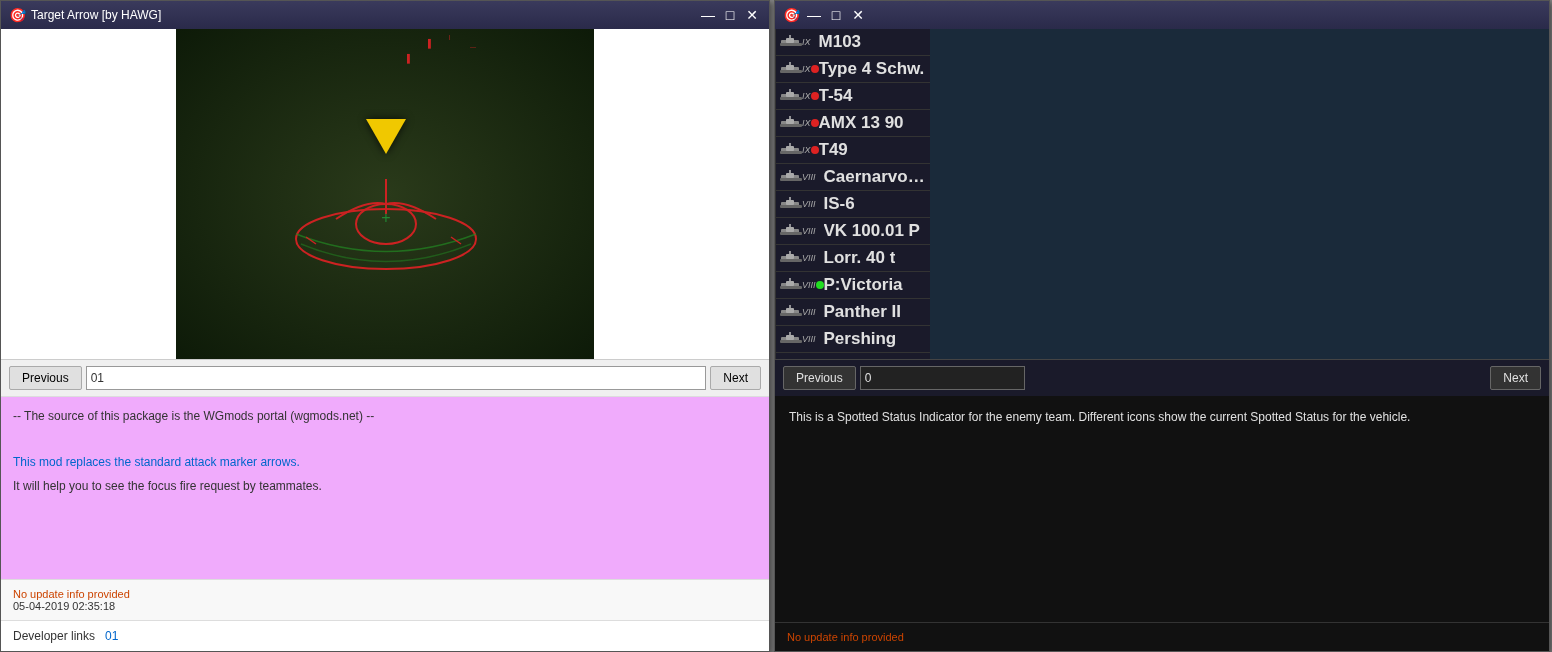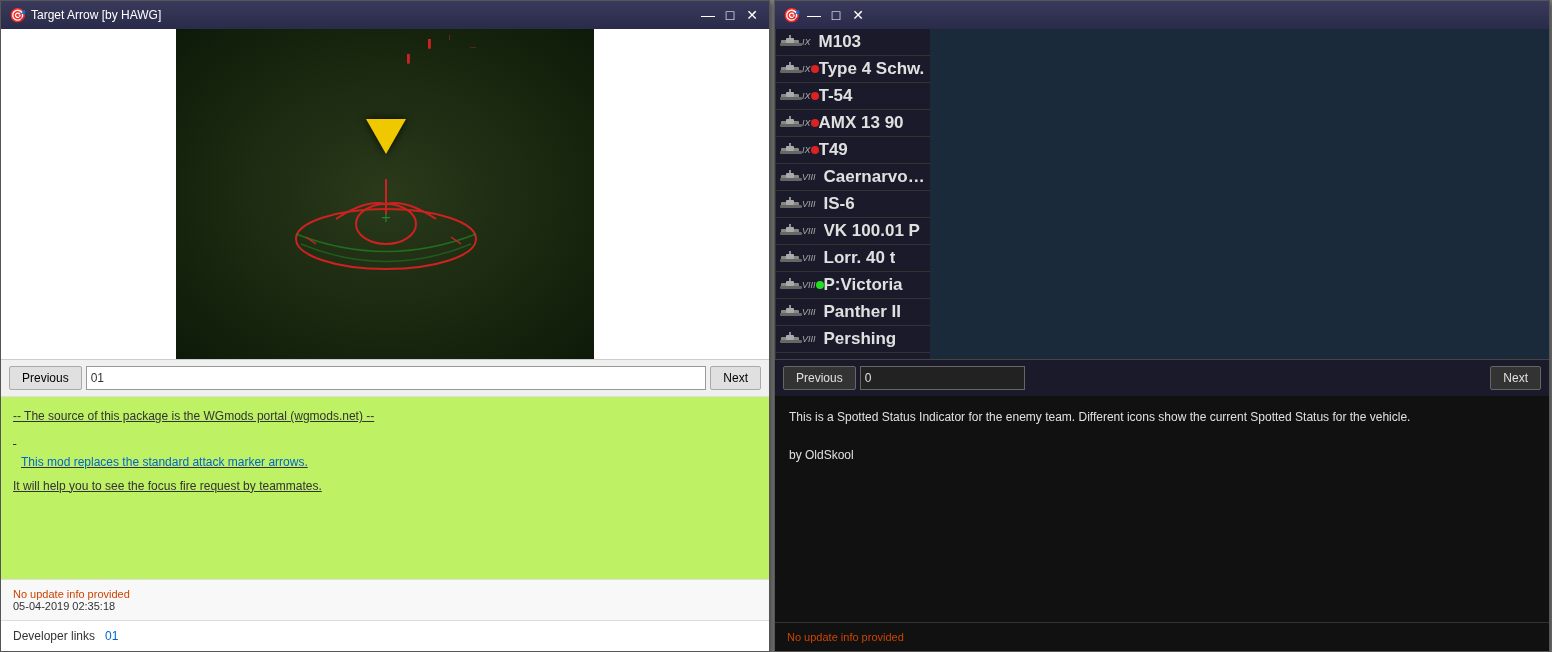--- a/index.html
+++ b/index.html
@@ -163,27 +163,26 @@
       background: white;
       padding: 2px 4px;
       font-size: 12px;
       color: #333;
     }
 
     
     .description-area {
       flex: 1;
       padding: 10px 12px;
-      background: #bef264;
+      background: #f0abfc;
       border-top: 1px solid #ddd;
       overflow-y: auto;
       font-size: 12px;
       color: #333;
       line-height: 1.6;
-      text-decoration: underline;
     }
 
     .description-area p {
       margin-bottom: 4px;
     }
 
     
     .update-bar {
       padding: 8px 12px;
       background: #f8f8f8;
@@ -422,21 +421,21 @@
   <div class="nav-bar">
     <button class="nav-btn">Previous</button>
     <input class="nav-input" type="text" value="01" style="">
     <button class="nav-btn">Next</button>
   </div>
 
   <div class="description-area">
     <p>-- The source of this package is the WGmods portal (wgmods.net) --</p>
     <p>&nbsp;</p>
     <p>
-      <span style="color:#0066cc;margin-left:8px;">This mod replaces the standard attack marker arrows.</span>
+      <span style="color:#0066cc;">This mod replaces the standard attack marker arrows.</span>
     </p>
     <p>It will help you to see the focus fire request by teammates.</p>
   </div>
 
   <div class="update-bar">
     <div class="update-text">No update info provided</div>
     <div class="date-text">05-04-2019 02:35:18</div>
   </div>
 
   <div class="dev-links">
@@ -613,19 +612,18 @@
   <div class="right-nav-bar">
     <button class="right-nav-btn">Previous</button>
     <input class="right-nav-input" type="text" value="0" style="">
     <div class="right-nav-spacer"></div>
     <button class="right-nav-btn">Next</button>
   </div>
 
   <div class="right-description">
     <p>This is a Spotted Status Indicator for the enemy team. Different icons show the current Spotted Status for the vehicle.</p>
     <p>&nbsp;</p>
-    <p>by OldSkool</p>
   </div>
 
   <div class="right-update-bar">
     <div class="update-text">No update info provided</div>
   </div>
 </div>
 
 </body></html>

